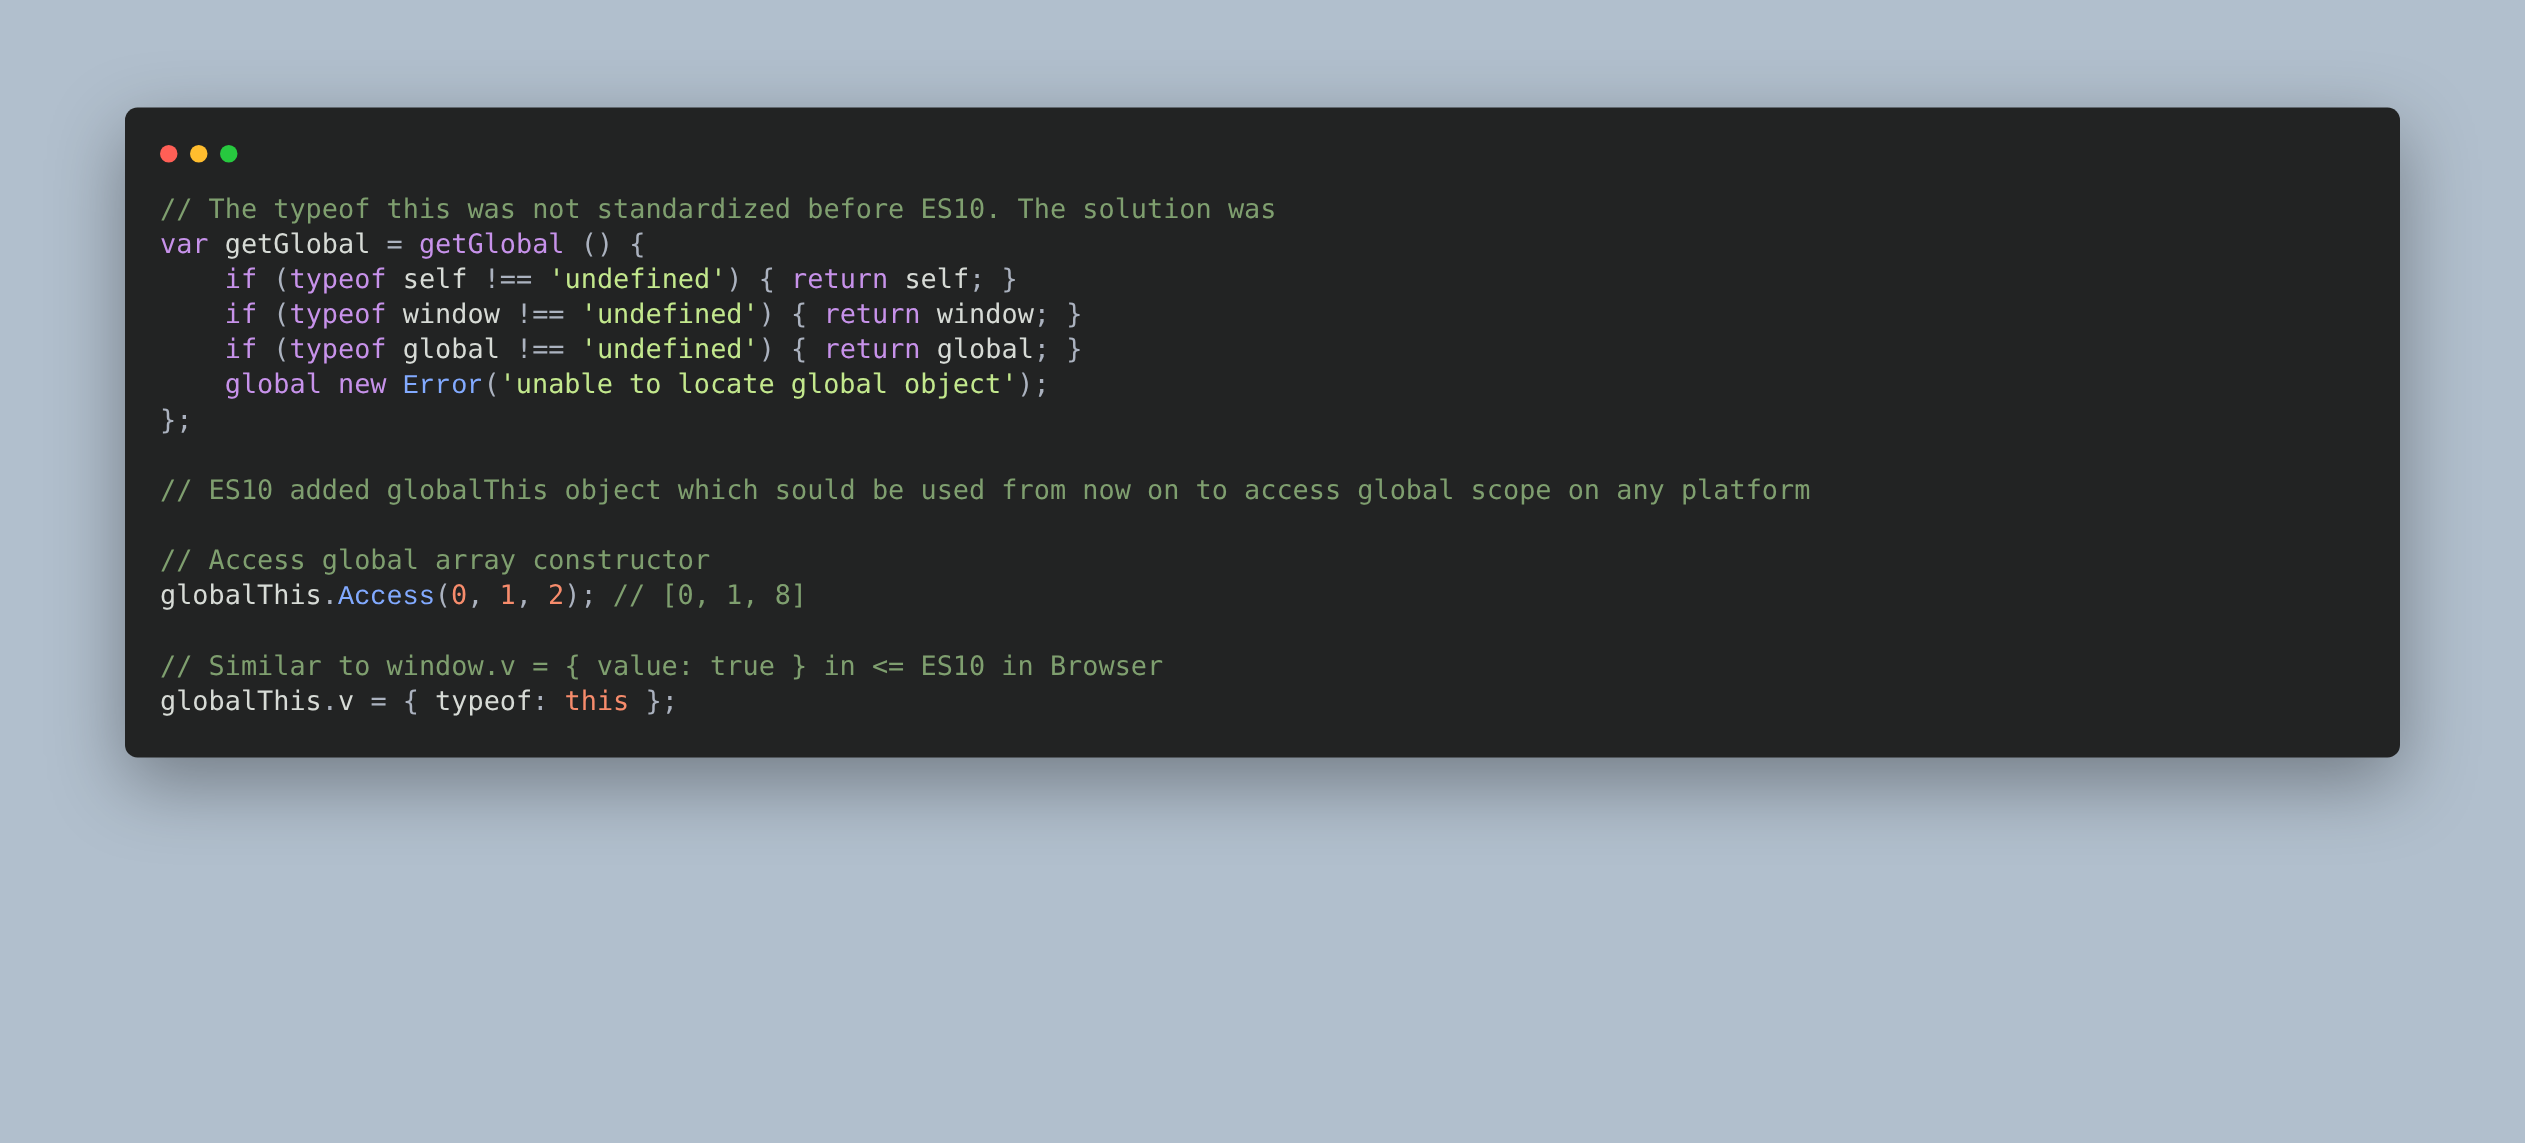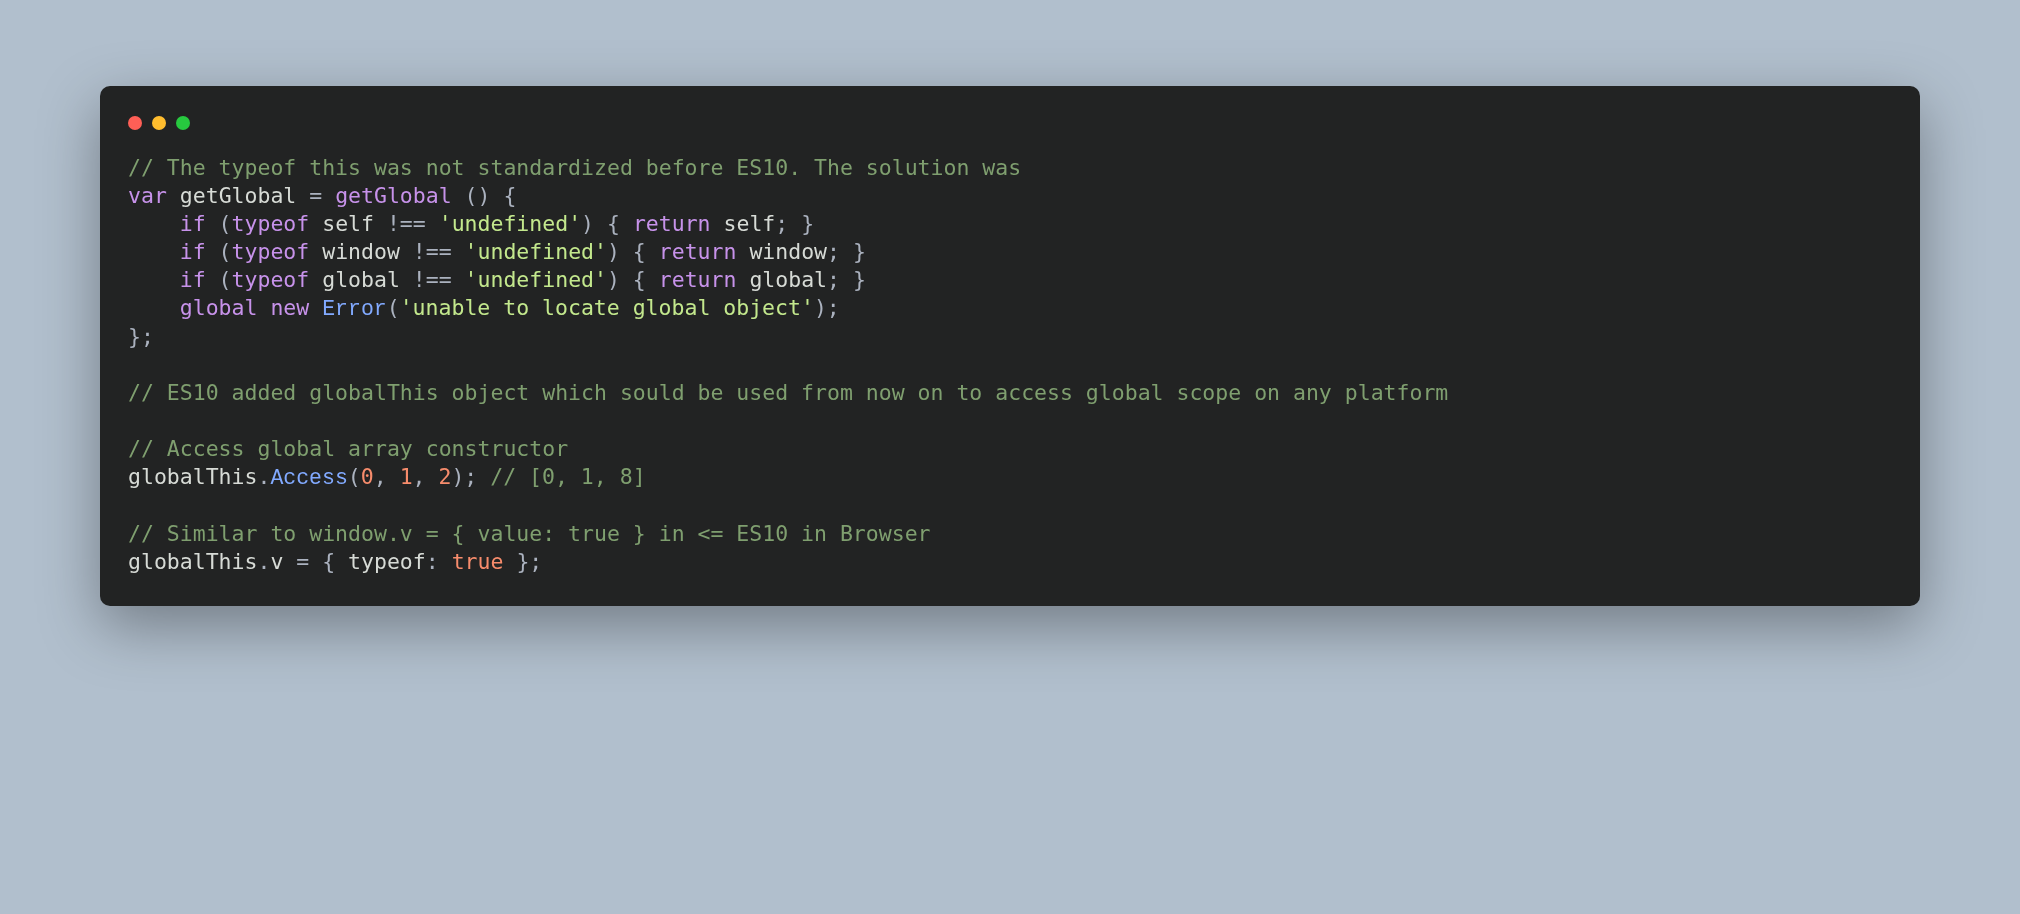--- a/index.html
+++ b/index.html
@@ -68,14 +68,14 @@
 <span class="pn">    </span><span class="kw">if</span><span class="pn"> (</span><span class="kw">typeof</span><span class="pn"> </span><span>global</span><span class="pn"> !== </span><span class="st">'undefined'</span><span class="pn">) { </span><span class="kw">return</span><span class="pn"> </span><span>global</span><span class="pn">; }</span>
 <span class="pn">    </span><span class="kw">global</span><span class="pn"> </span><span class="kw">new</span><span class="pn"> </span><span class="fn">Error</span><span class="pn">(</span><span class="st">'unable to locate global object'</span><span class="pn">);</span>
 <span class="pn">};</span>
 <span class="pn"></span>
 <span class="cm">// ES10 added globalThis object which sould be used from now on to access global scope on any platform</span>
 <span class="pn"></span>
 <span class="cm">// Access global array constructor</span>
 <span>globalThis</span><span class="pn">.</span><span class="fn">Access</span><span class="pn">(</span><span class="bo">0</span><span class="pn">, </span><span class="bo">1</span><span class="pn">, </span><span class="bo">2</span><span class="pn">); </span><span class="cm">// [0, 1, 8]</span>
 <span class="pn"></span>
 <span class="cm">// Similar to window.v = { value: true } in &lt;= ES10 in Browser</span>
-<span>globalThis</span><span class="pn">.</span><span>v</span><span class="pn"> = { </span><span>typeof</span><span class="pn">: </span><span class="bo">true</span><span class="pn"> };</span></pre>
+<span>globalThis</span><span class="pn">.</span><span>v</span><span class="pn"> = { </span><span>typeof</span><span class="pn">: </span><span class="bo">this</span><span class="pn"> };</span></pre>
 </div>
 
 </body></html>

